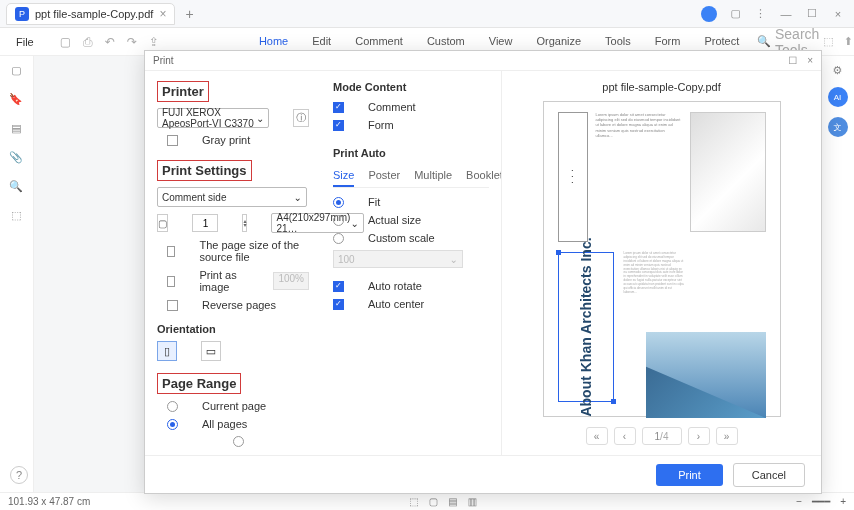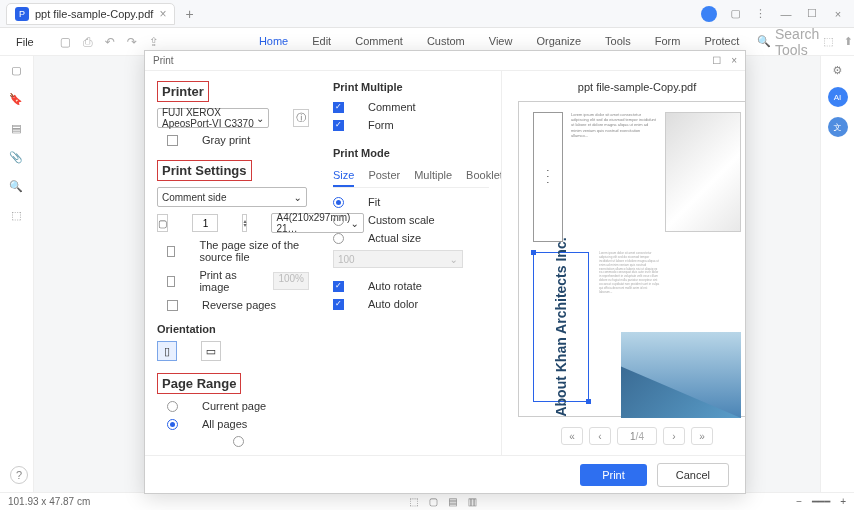--- a/index.html
+++ b/index.html
@@ -39,21 +39,21 @@
 .doc-body { padding: 10px 14px; }
 .doc-title { font-size: 22px; font-weight: 700; color: #222; line-height: 1.1; margin-bottom: 10px; }
 .doc-text { font-size: 6px; color: #888; line-height: 1.4; }
 
 
 .statusbar { position: absolute; bottom: 0; left: 0; right: 0; height: 18px; background: #fff; border-top: 1px solid #eee; font-size: 10px; color: #666; padding: 2px 8px; display: flex; align-items: center; gap: 20px; }
 .statusbar .sb-center { flex:1; display:flex; justify-content:center; gap:10px; color:#888; }
 .statusbar .sb-right { display:flex; gap:10px; align-items:center; }
 
 
-.dialog { position: absolute; top: 50px; left: 144px; width: 602px; height: 444px; background: #fff; border: 1px solid #ccc; box-shadow: 0 4px 20px rgba(0,0,0,0.15); display: flex; flex-direction: column; }
+.dialog { position: absolute; top: 50px; left: 144px; width: 678px; height: 444px; background: #fff; border: 1px solid #ccc; box-shadow: 0 4px 20px rgba(0,0,0,0.15); display: flex; flex-direction: column; }
 .dialog-title { height: 20px; border-bottom: 1px solid #eee; display: flex; align-items: center; padding: 0 8px; color: #666; font-size: 10px; }
 .dialog-title .tbtns { margin-left:auto; display:flex; gap:10px; color:#888; }
 .dialog-body { flex: 1; display: flex; overflow: hidden; }
 .dlg-col { padding: 10px 12px; }
 .col1 { width: 176px; }
 .col2 { width: 180px; border-left: 0; }
 .col3 { flex: 1; border-left: 1px solid #eee; display: flex; flex-direction: column; align-items: center; padding: 10px 16px; background: #fff; }
 
 .section-label { font-weight: 600; color: #333; font-size: 13px; padding: 2px 4px; display: inline-block; margin-bottom: 6px; }
 .highlight { border: 1.5px solid #d13b3b; }
@@ -279,64 +279,64 @@
       <div class="row">
         <div class="select-box" style="width:150px;">
           <span>All Pages</span>
             <span>⌄</span>
         </div>
       </div>
       
     </div>
 
     <div class="dlg-col col2">
-      <div style="font-weight:600;margin-bottom:8px;">Print Multiple</div>
+      <div style="font-weight:600;margin-bottom:8px;">Mode Content</div>
       <div class="row">
           <span class="cb checked"></span>
           <span>Comment</span>
         </div>
       <div class="row">
           <span class="cb checked"></span>
           <span>Form</span>
         </div>
 
       <div style="height:10px;"></div>
-      <div style="font-weight:600;margin-bottom:8px;">Print Mode</div>
+      <div style="font-weight:600;margin-bottom:8px;">Print Auto</div>
       <div class="tabrow">
         <span class="active">Size</span>
         <span>Poster</span>
         <span>Multiple</span>
         <span>Booklet</span>
       </div>
       <div class="row">
           <span class="radio checked"></span>
           <span>Fit</span>
         </div>
       <div class="row">
           <span class="radio"></span>
+          <span>Actual size</span>
+        </div>
+      <div class="row">
+          <span class="radio"></span>
           <span>Custom scale</span>
-        </div>
-      <div class="row">
-          <span class="radio"></span>
-          <span>Actual size</span>
         </div>
       <div class="row">
         <div class="disabled-input" style="width:130px;display:flex;justify-content:space-between;align-items:center;">
           <span>100</span>
             <span>⌄</span>
         </div>
       </div>
       <div style="height:6px;"></div>
       <div class="row">
           <span class="cb checked"></span>
           <span>Auto rotate</span>
         </div>
       <div class="row">
           <span class="cb checked"></span>
-          <span>Auto dolor</span>
+          <span>Auto center</span>
         </div>
     </div>
 
     <div class="col3">
       <div class="preview-title">ppt file-sample-Copy.pdf</div>
       <div class="preview-page">
         <div class="pv-top">
           <div class="pv-side">▪ ▪ ▪</div>
           <div class="pv-text">Lorem ipsum dolor sit amet consectetur adipiscing elit sed do eiusmod tempor incididunt ut labore et dolore magna aliqua ut enim ad minim veniam quis nostrud exercitation ullamco...</div>
           <div class="pv-building"></div>

